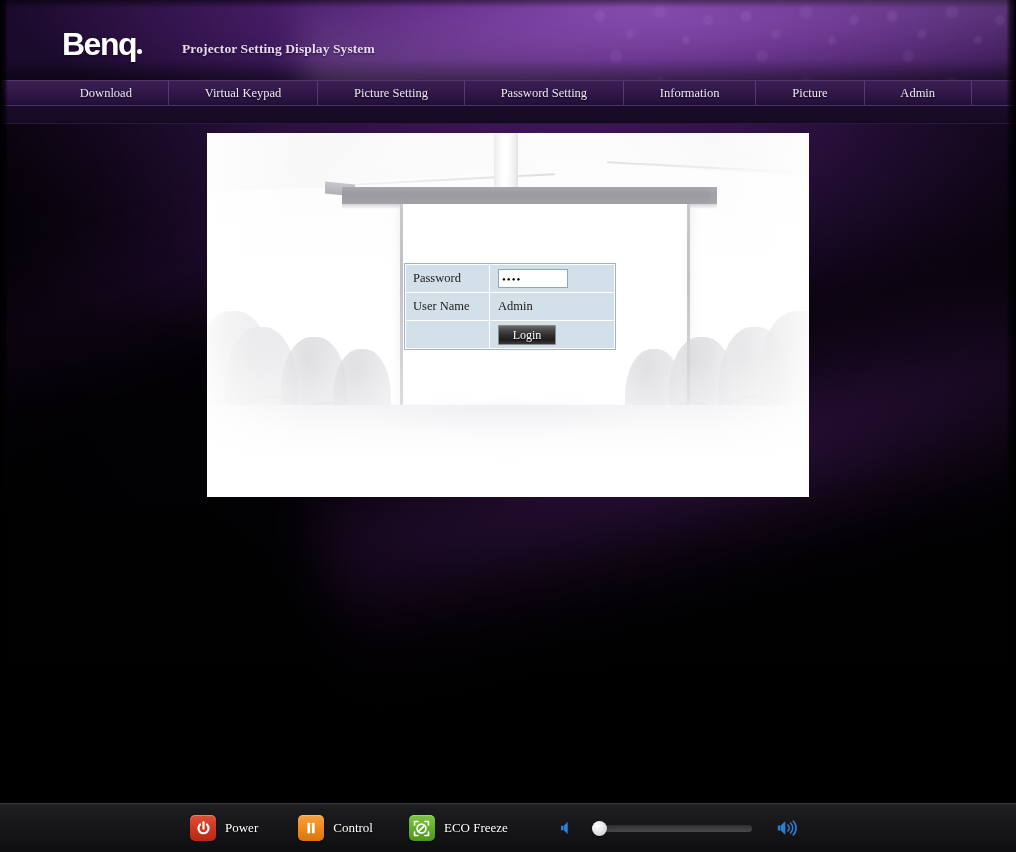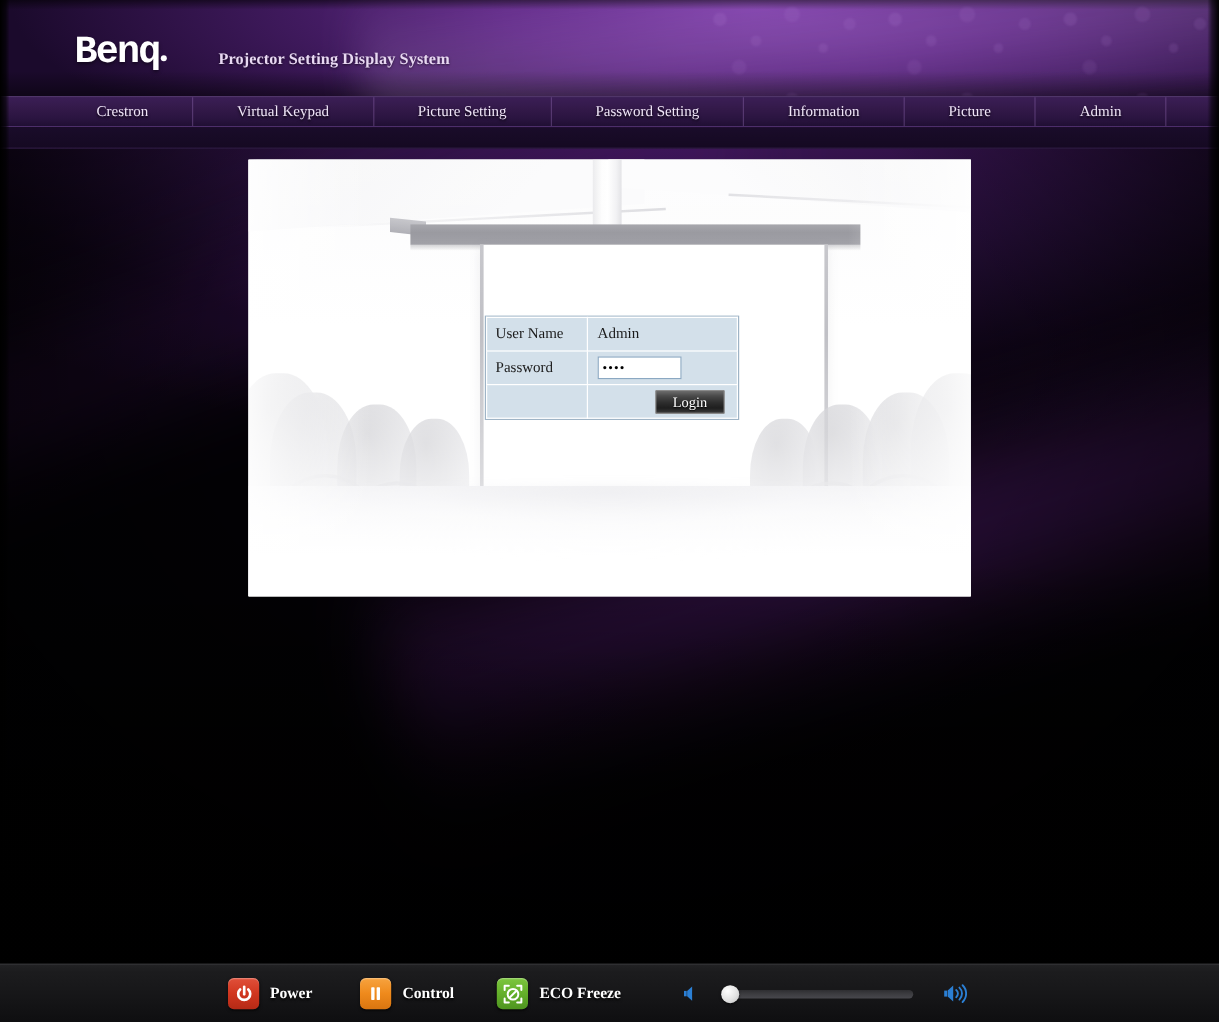--- a/index.html
+++ b/index.html
@@ -107,21 +107,21 @@
     left: 300px; top: -60px;
     width: 900px; height: 170px;
     background: linear-gradient(to bottom, rgba(255,255,255,0) 0%, rgba(215,175,240,0.20) 48%, rgba(255,255,255,0) 100%);
     transform: rotate(-6deg);
     filter: blur(16px);
   }
   .logo {
     position: absolute;
     left: 62px; top: 28px;
     color: #ffffff;
-    font-family: Liberation Mono, monospace;
+    font-family: Liberation Sans, sans-serif;
     font-size: 32px;
     font-weight: bold;
     letter-spacing: -1.5px;
     line-height: 1;
     text-shadow: 0 1px 3px rgba(0,0,0,0.45);
   }
   .logo-dot {
     display: inline-block;
     width: 5px; height: 5px;
     background: #ffffff;
@@ -383,40 +383,38 @@
     border: 1px solid #8a8a8a;
     border-radius: 1px;
     color: #ffffff;
     font-family: "Liberation Serif", serif;
     font-size: 12px;
     cursor: pointer;
     line-height: 1;
     padding: 0;
     text-shadow: 0 1px 1px rgba(0,0,0,0.85);
     box-sizing: border-box;
-    margin-left: 48px;
   }
 
   
   .toolbar {
     position: absolute;
     left: 0; top: 803px;
     width: 1016px; height: 49px;
     background: linear-gradient(to bottom, #222224 0%, #1c1c1e 12%, #161618 55%, #0e0e10 100%);
     border-top: 1px solid #3a3a3e;
     box-sizing: border-box;
     display: flex;
     align-items: center;
   }
   .tb-spacer { width: 190px; flex: 0 0 auto; }
   .tb-group {
     display: flex;
     align-items: center;
     cursor: pointer;
-    font-weight: bold;
   }
   .tb-icon {
     width: 26px; height: 26px;
     border-radius: 5px;
     display: flex;
     align-items: center;
     justify-content: center;
     box-shadow: 0 1px 2px rgba(0,0,0,0.55), inset 0 1px 0 rgba(255,255,255,0.28);
     flex: 0 0 auto;
   }
@@ -475,21 +473,21 @@
   <div class="header">
     <div class="header-grad"></div>
     <div class="header-blob-tex"></div>
     <div class="header-sheen"></div>
     <div class="logo"><span>Benq</span><span class="logo-dot"></span></div>
     <div class="header-title">Projector Setting Display System</div>
   </div>
 
   <div class="navbar">
     <div class="nav-side"></div>
-    <div class="nav-item">Crestron</div>
+    <div class="nav-item">Download</div>
     <div class="nav-item">Virtual Keypad</div>
     <div class="nav-item">Picture Setting</div>
     <div class="nav-item">Password Setting</div>
     <div class="nav-item">Information</div>
     <div class="nav-item">Picture</div>
     <div class="nav-item">Admin</div>
     <div class="nav-side"></div>
   </div>
   <div class="nav-sub"></div>
 
@@ -533,28 +531,28 @@
     <div class="table-surface"></div>
     <div class="table-reflect"></div>
     <div class="photo-wash"></div>
     <div class="photo-edge-fade"></div>
   </div>
 
   <div class="login-box">
     <table class="login-table">
       <tbody>
           <tr>
-        <td class="td-label">User Name</td>
-        <td class="td-value">Admin</td>
-      </tr>
-      <tr>
         <td class="td-label">Password</td>
         <td class="td-value">
           <input class="pw-input" type="password" value="1234" placeholder="" style="">
         </td>
+      </tr>
+      <tr>
+        <td class="td-label">User Name</td>
+        <td class="td-value">Admin</td>
       </tr>
       <tr>
         <td class="td-empty"></td>
         <td class="td-button">
           <button class="login-btn">Login</button>
         </td>
       </tr>
     </tbody>
       </table>
   </div>

